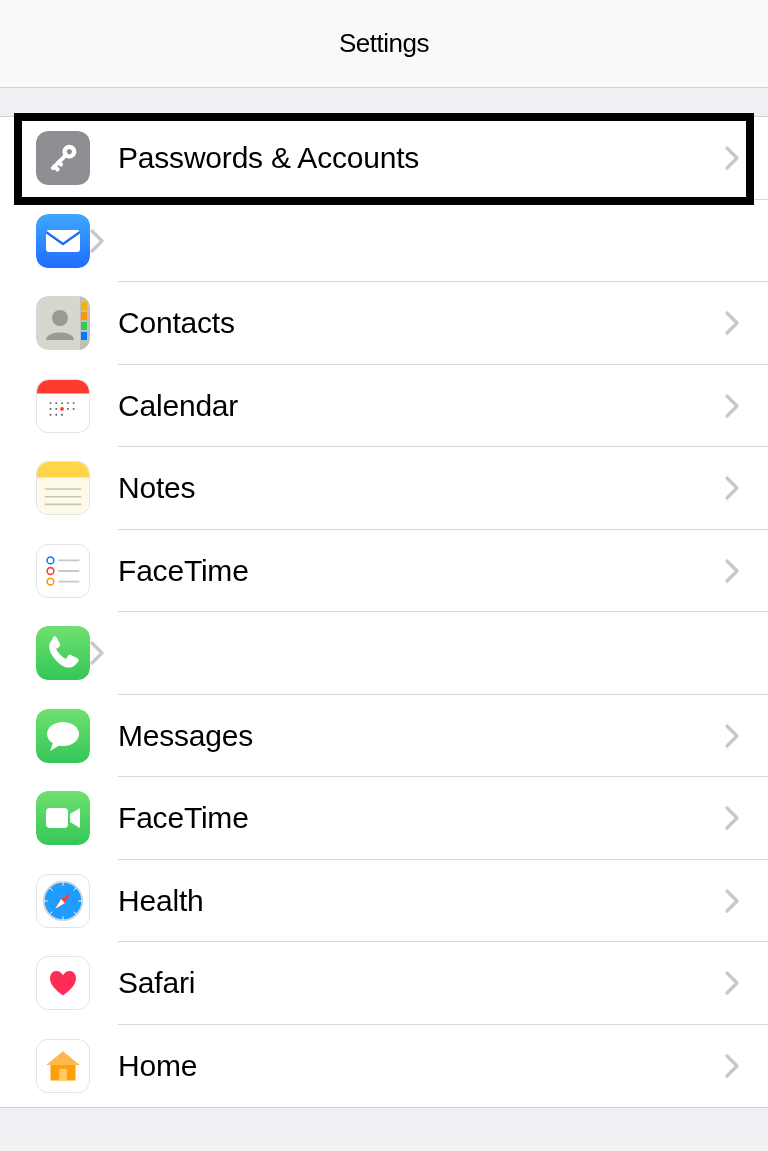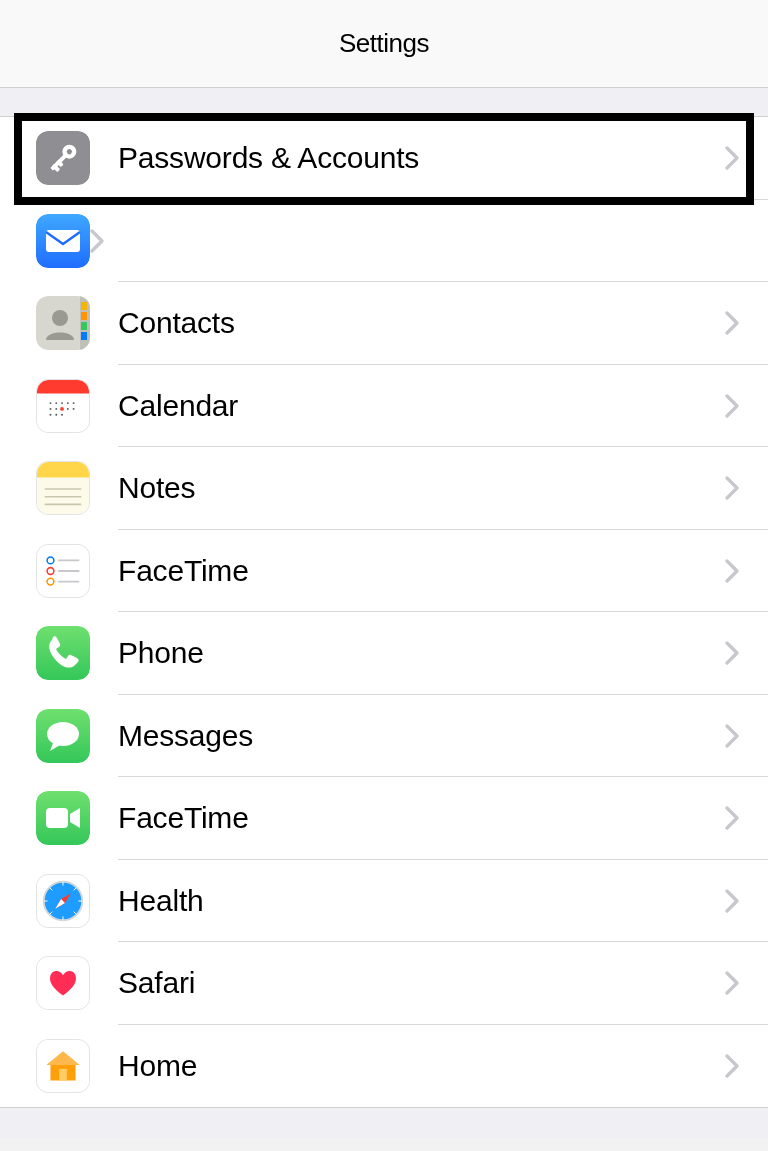--- a/index.html
+++ b/index.html
@@ -250,21 +250,20 @@
         <defs>
             <linearGradient id="ggrn1" x1="0" y1="0" x2="0" y2="1">
               <stop offset="0" stop-color="#6fe06f"></stop>
               <stop offset="1" stop-color="#34c759"></stop>
             </linearGradient>
           </defs>
         <rect width="54" height="54" rx="12" fill="url(#ggrn1)"></rect>
         <path d="M16 14 C12 18 12 24 18 32 C24 40 32 44 38 40 L42 36 C43 35 43 33 41 32 L35 29 C34 28.5 32.5 29 32 30 L30 33 C26 31 22 27 20 23 L23 21 C24 20.5 24.5 19 24 18 L21 12 C20 10 18 10 17 11 Z" fill="#fff"></path>
       </svg>
     </div>
-    <div class="label">Phone</div>
     <div class="chevron">
       <svg viewBox="0 0 14 24">
           <path d="M2 2 L12 12 L2 22" stroke="#c7c7cc" stroke-width="3.2" fill="none" stroke-linecap="round" stroke-linejoin="round"></path>
         </svg>
     </div>
     <div class="sep"></div>
   </div>
 
   <div class="row">
     <div class="icon-wrap">

